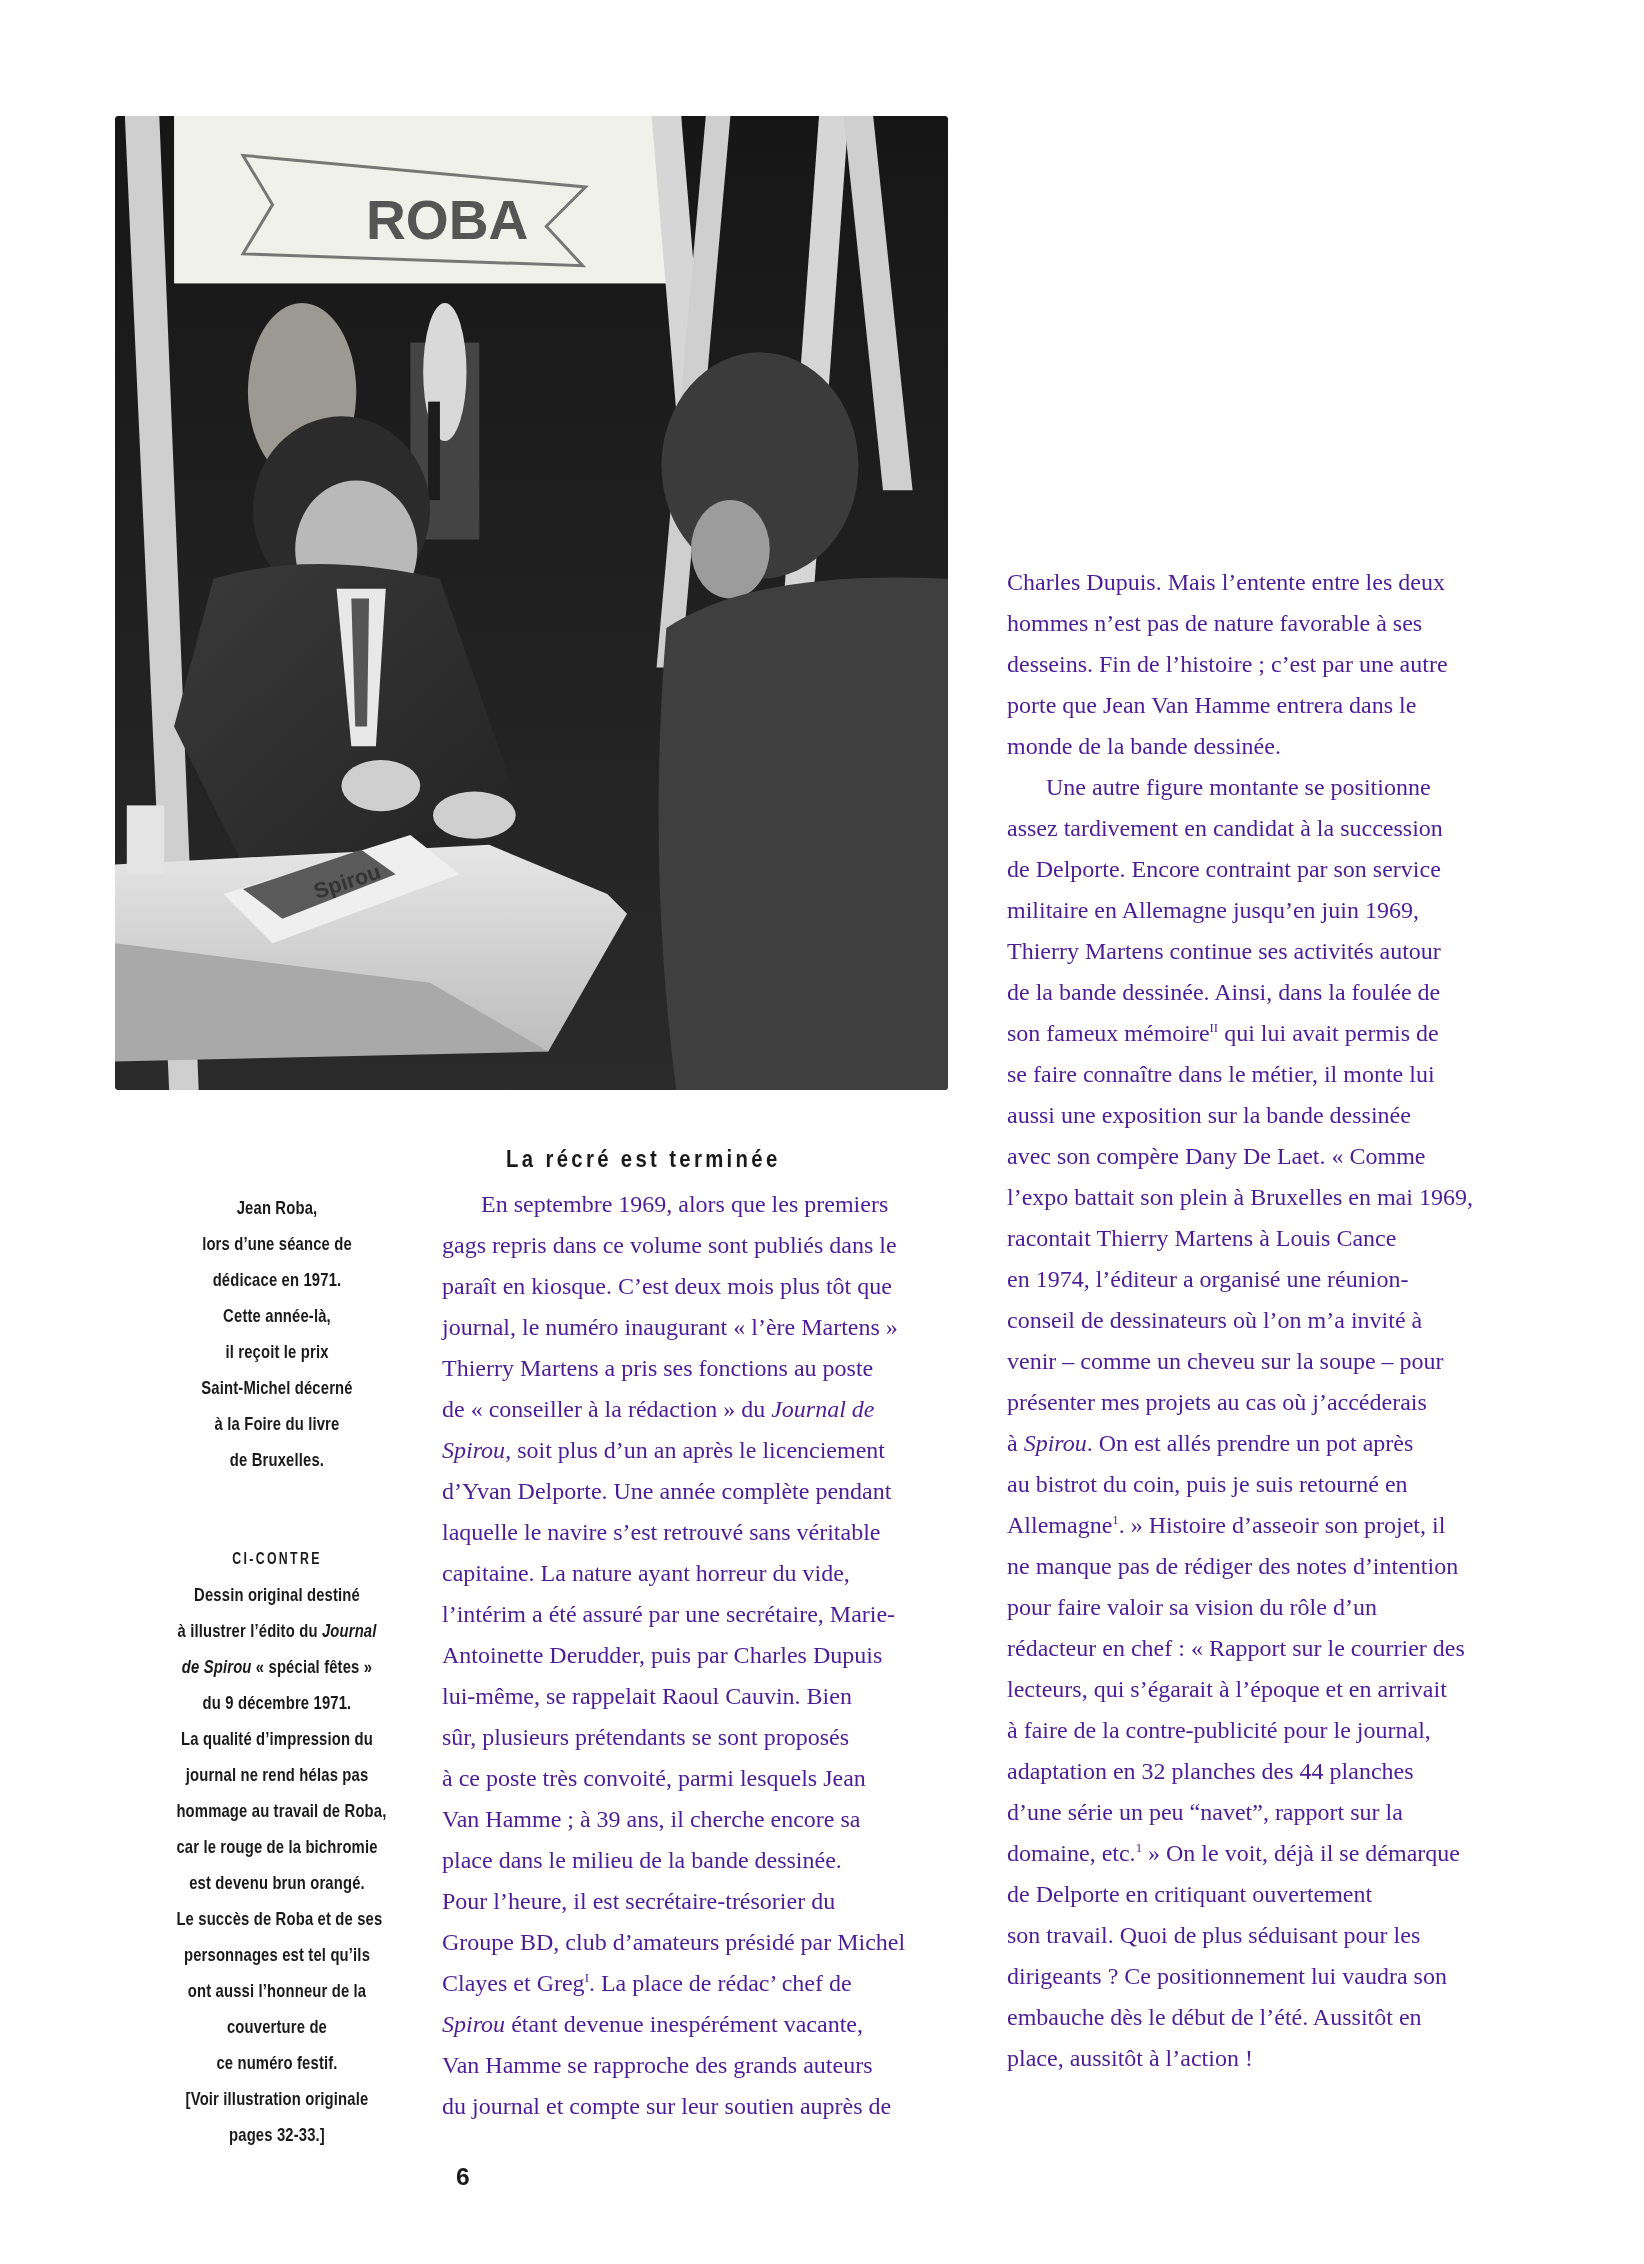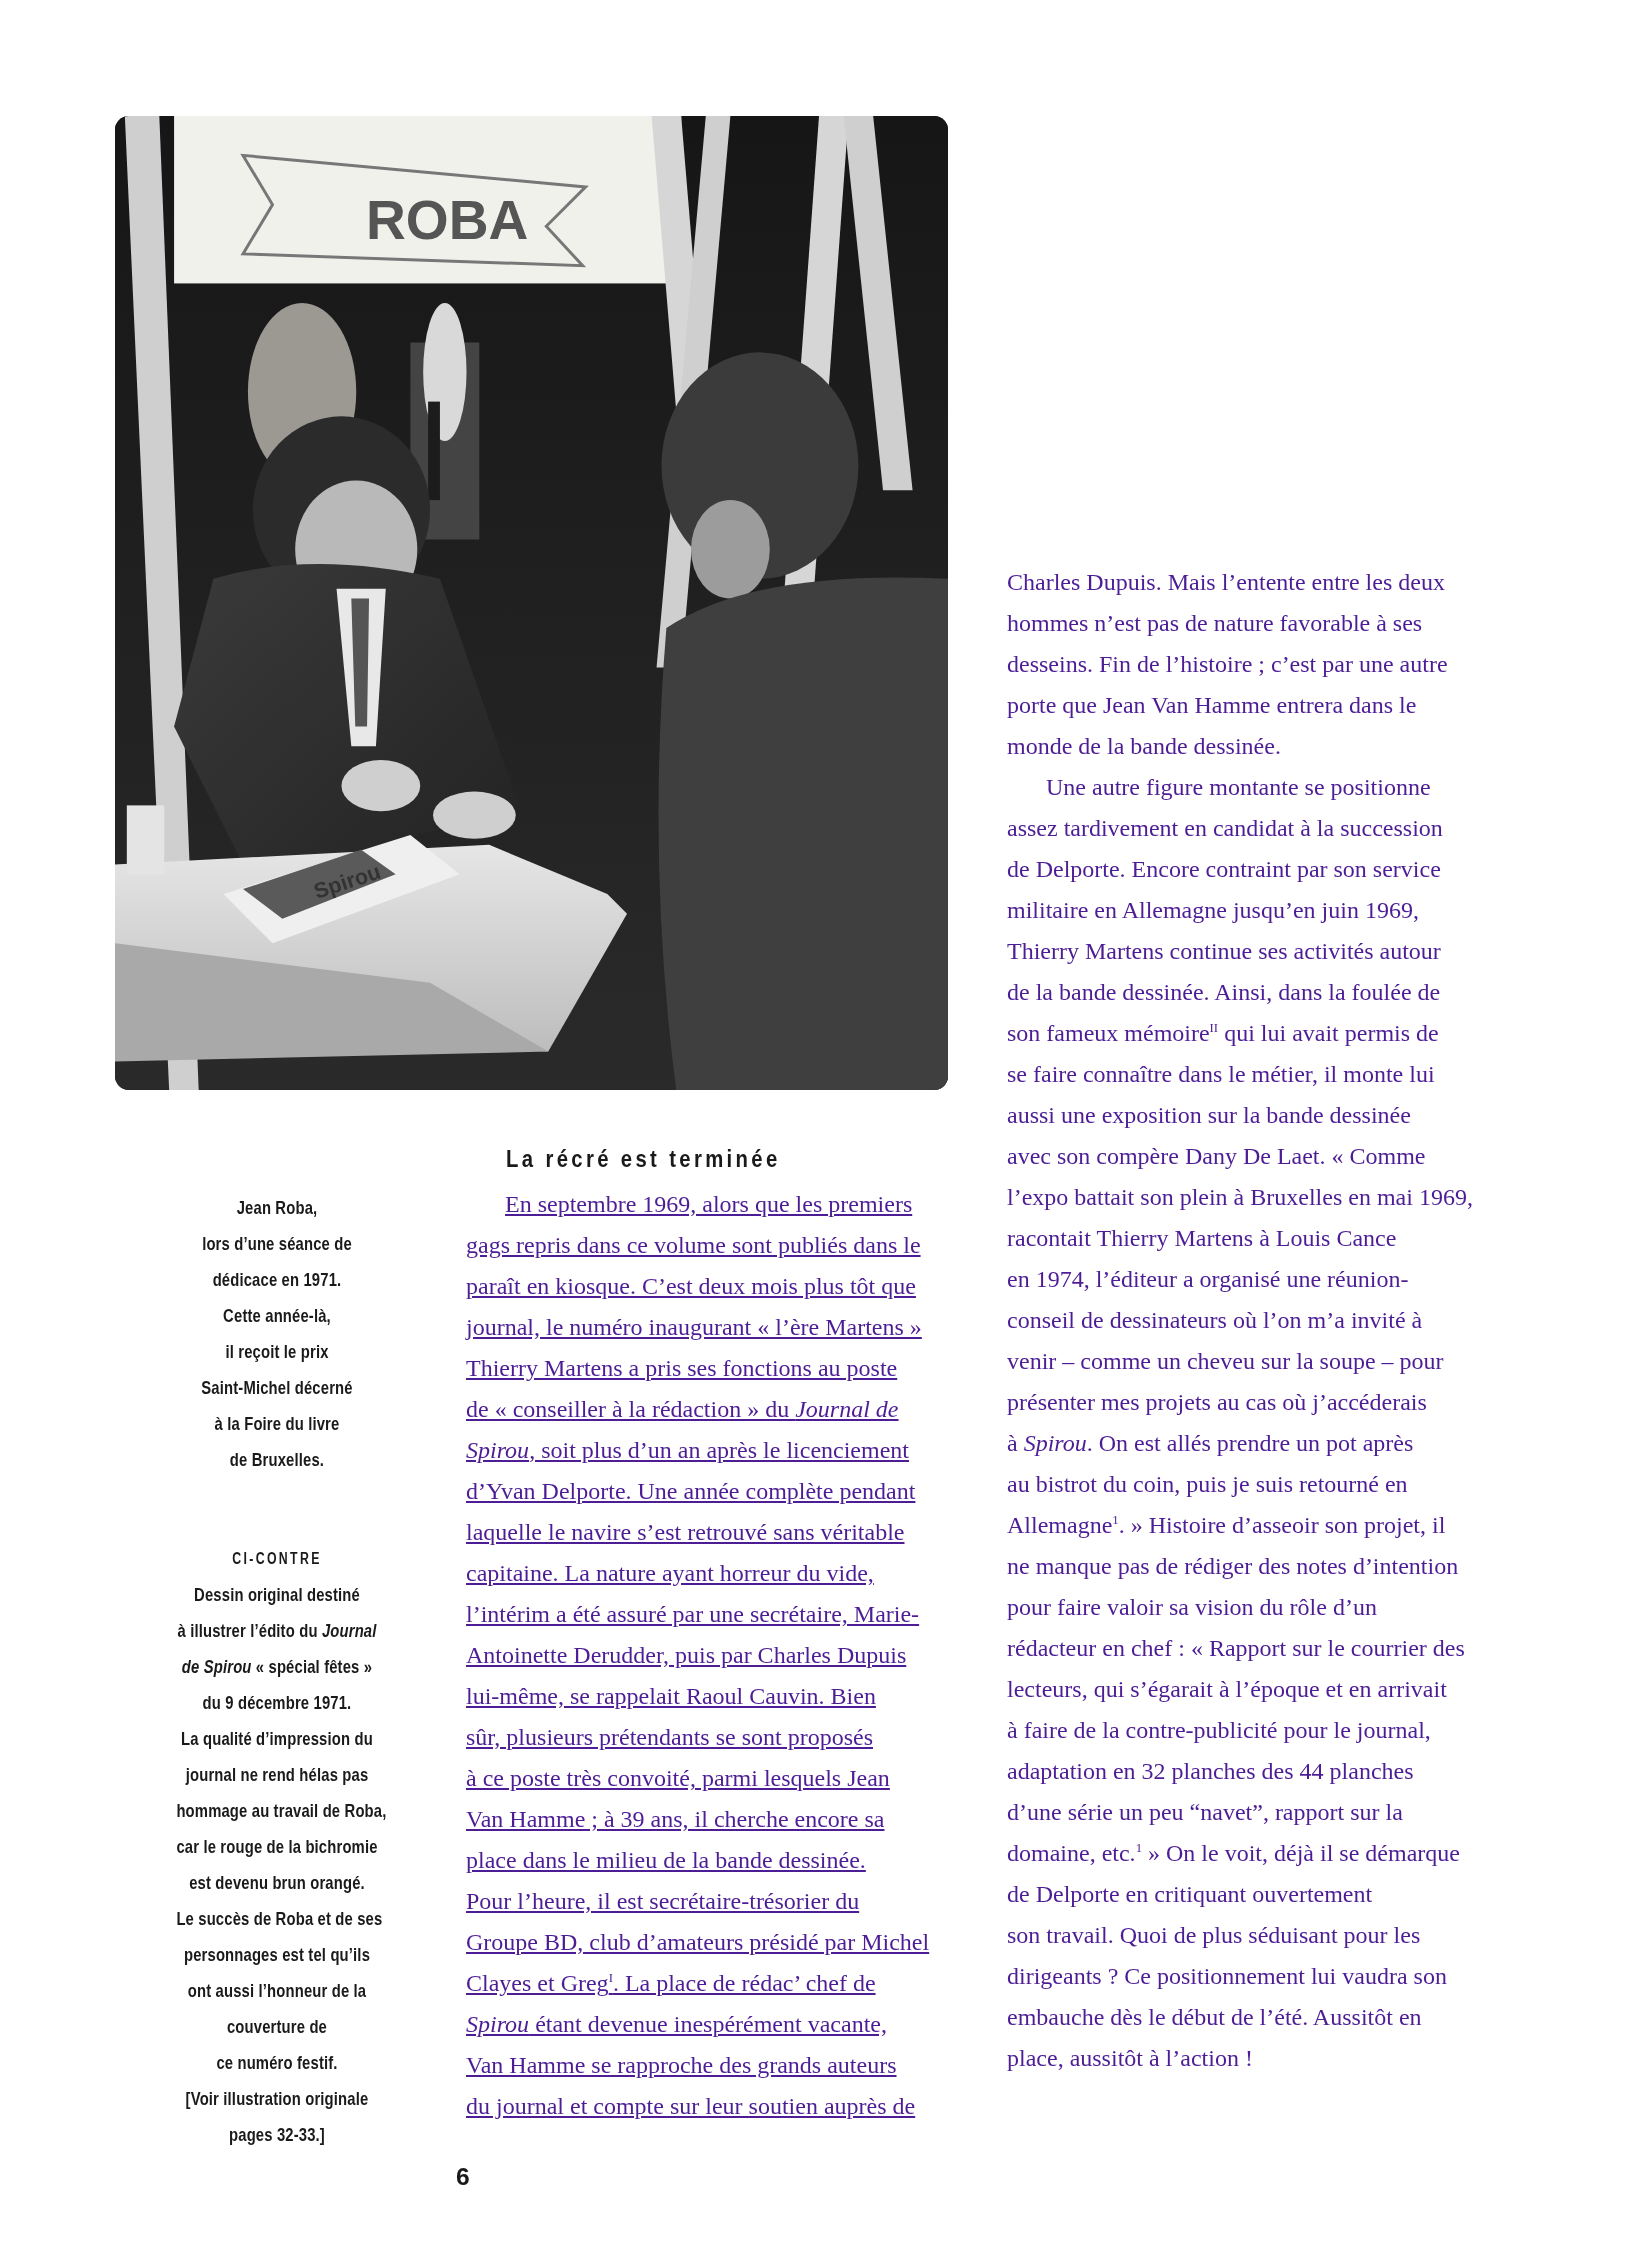--- a/index.html
+++ b/index.html
@@ -1,21 +1,21 @@
 <!DOCTYPE html>
 <html><head>
   <meta charset="utf-8">
   <style>
     html, body { margin: 0; padding: 0; background: #ffffff; }
     body { width: 1644px; height: 2265px; position: relative; overflow: hidden; color: #1a1a1a; }
 
     
     .photo {
       position: absolute; left: 115px; top: 116px; width: 833px; height: 974px;
-      border-radius: 14px; overflow: hidden; background: #1c1c1c;
+      border-radius: 4px; overflow: hidden; background: #1c1c1c;
     }
     .photo svg { display: block; width: 100%; height: 100%; }
 
     
     .caption-col {
       position: absolute; left: 148px; top: 1190px; width: 258px;
       font-family: "Liberation Sans", sans-serif; font-weight: bold;
       font-size: 19px; line-height: 36px; text-align: center;
       transform: scaleX(0.78); transform-origin: center top;
       letter-spacing: 0.2px;
@@ -35,21 +35,21 @@
 
     
     .col {
       position: absolute; font-family: "Liberation Serif", serif;
       font-size: 24px; line-height: 41px; color: #4c1d95;
     }
     .col .ln { display: block; white-space: nowrap; }
     .col .indent { padding-left: 39px; }
     .col i { font-style: italic; }
     .col sup { font-size: 12.8px; vertical-align: 8.9px; line-height: 0; }
-    .col-mid { left: 466px; top: 1184px; width: 512px; text-decoration: underline; }
+    .col-mid { left: 442px; top: 1184px; width: 512px; }
     .col-right { left: 1007px; top: 562px; width: 537px; }
 
     .folio {
       position: absolute; left: 456px; top: 2163px;
       font-family: "Liberation Sans", sans-serif; font-weight: bold; font-size: 24.6px;
     }
   </style>
 </head>
 <body>
 

